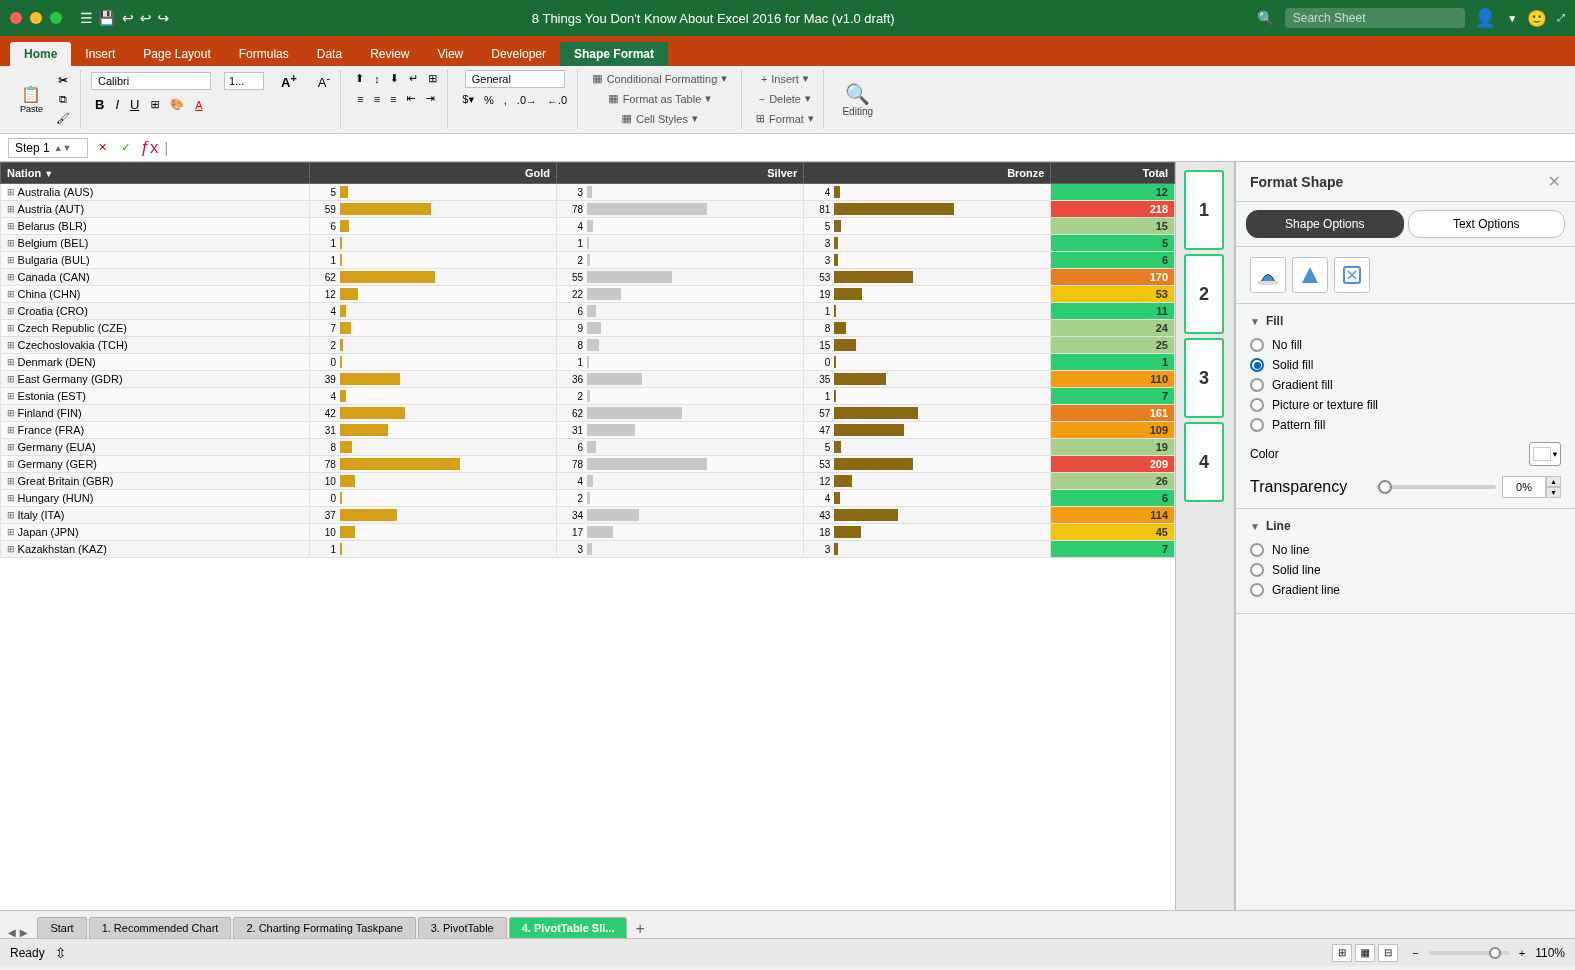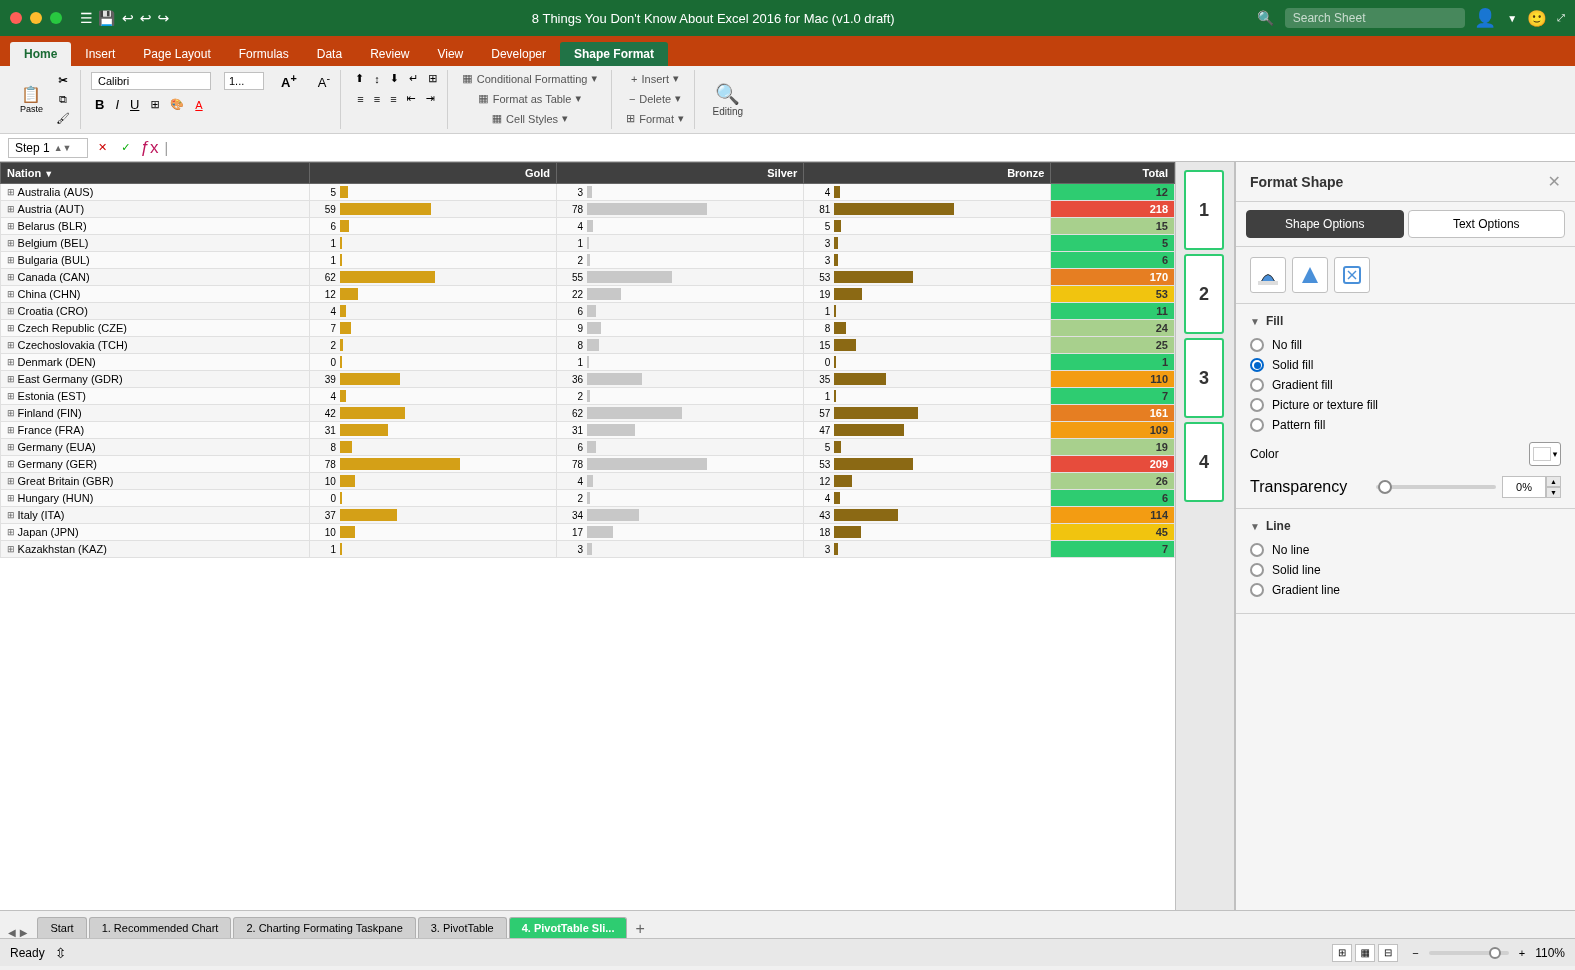--- a/index.html
+++ b/index.html
@@ -196,21 +196,21 @@
       gap: 4px;
       border-bottom: 1px solid #d0d0d0;
     }
     .panel-tab {
       flex: 1;
       padding: 6px 4px;
       text-align: center;
       font-size: 12px;
       cursor: pointer;
       border: 1px solid #c0c0c0;
-      border-radius: 4px;
+      border-radius: 12px;
       background: white;
     }
     .panel-tab.active {
       background: #404040;
       color: white;
       border-color: #404040;
     }
 
     .panel-icons {
       display: flex;
@@ -505,20 +505,32 @@
     </div>
     <div style="display:flex; gap:2px;">
       <button class="mini-btn">≡</button>
       <button class="mini-btn">≡</button>
       <button class="mini-btn">≡</button>
       <button class="mini-btn">⇤</button>
       <button class="mini-btn">⇥</button>
     </div>
   </div>
 
+  <div class="ribbon-group" style="flex-direction:column; gap:3px;">
+    <div style="display:flex; align-items:center; gap:2px;">
+      <div class="font-box" style="min-width:100px;">General</div>
+    </div>
+    <div style="display:flex; gap:2px;">
+      <button class="mini-btn">$▾</button>
+      <button class="mini-btn">%</button>
+      <button class="mini-btn">,</button>
+      <button class="mini-btn">.0→</button>
+      <button class="mini-btn">←.0</button>
+    </div>
+  </div>
 
   <div class="ribbon-group" style="flex-direction:column; gap:3px; padding-right:10px;">
     <div class="conditional-fmt">
       <span>▦</span>
       <span>Conditional Formatting</span>
       <span>▾</span>
     </div>
     <div class="conditional-fmt">
       <span>▦</span>
       <span>Format as Table</span>

